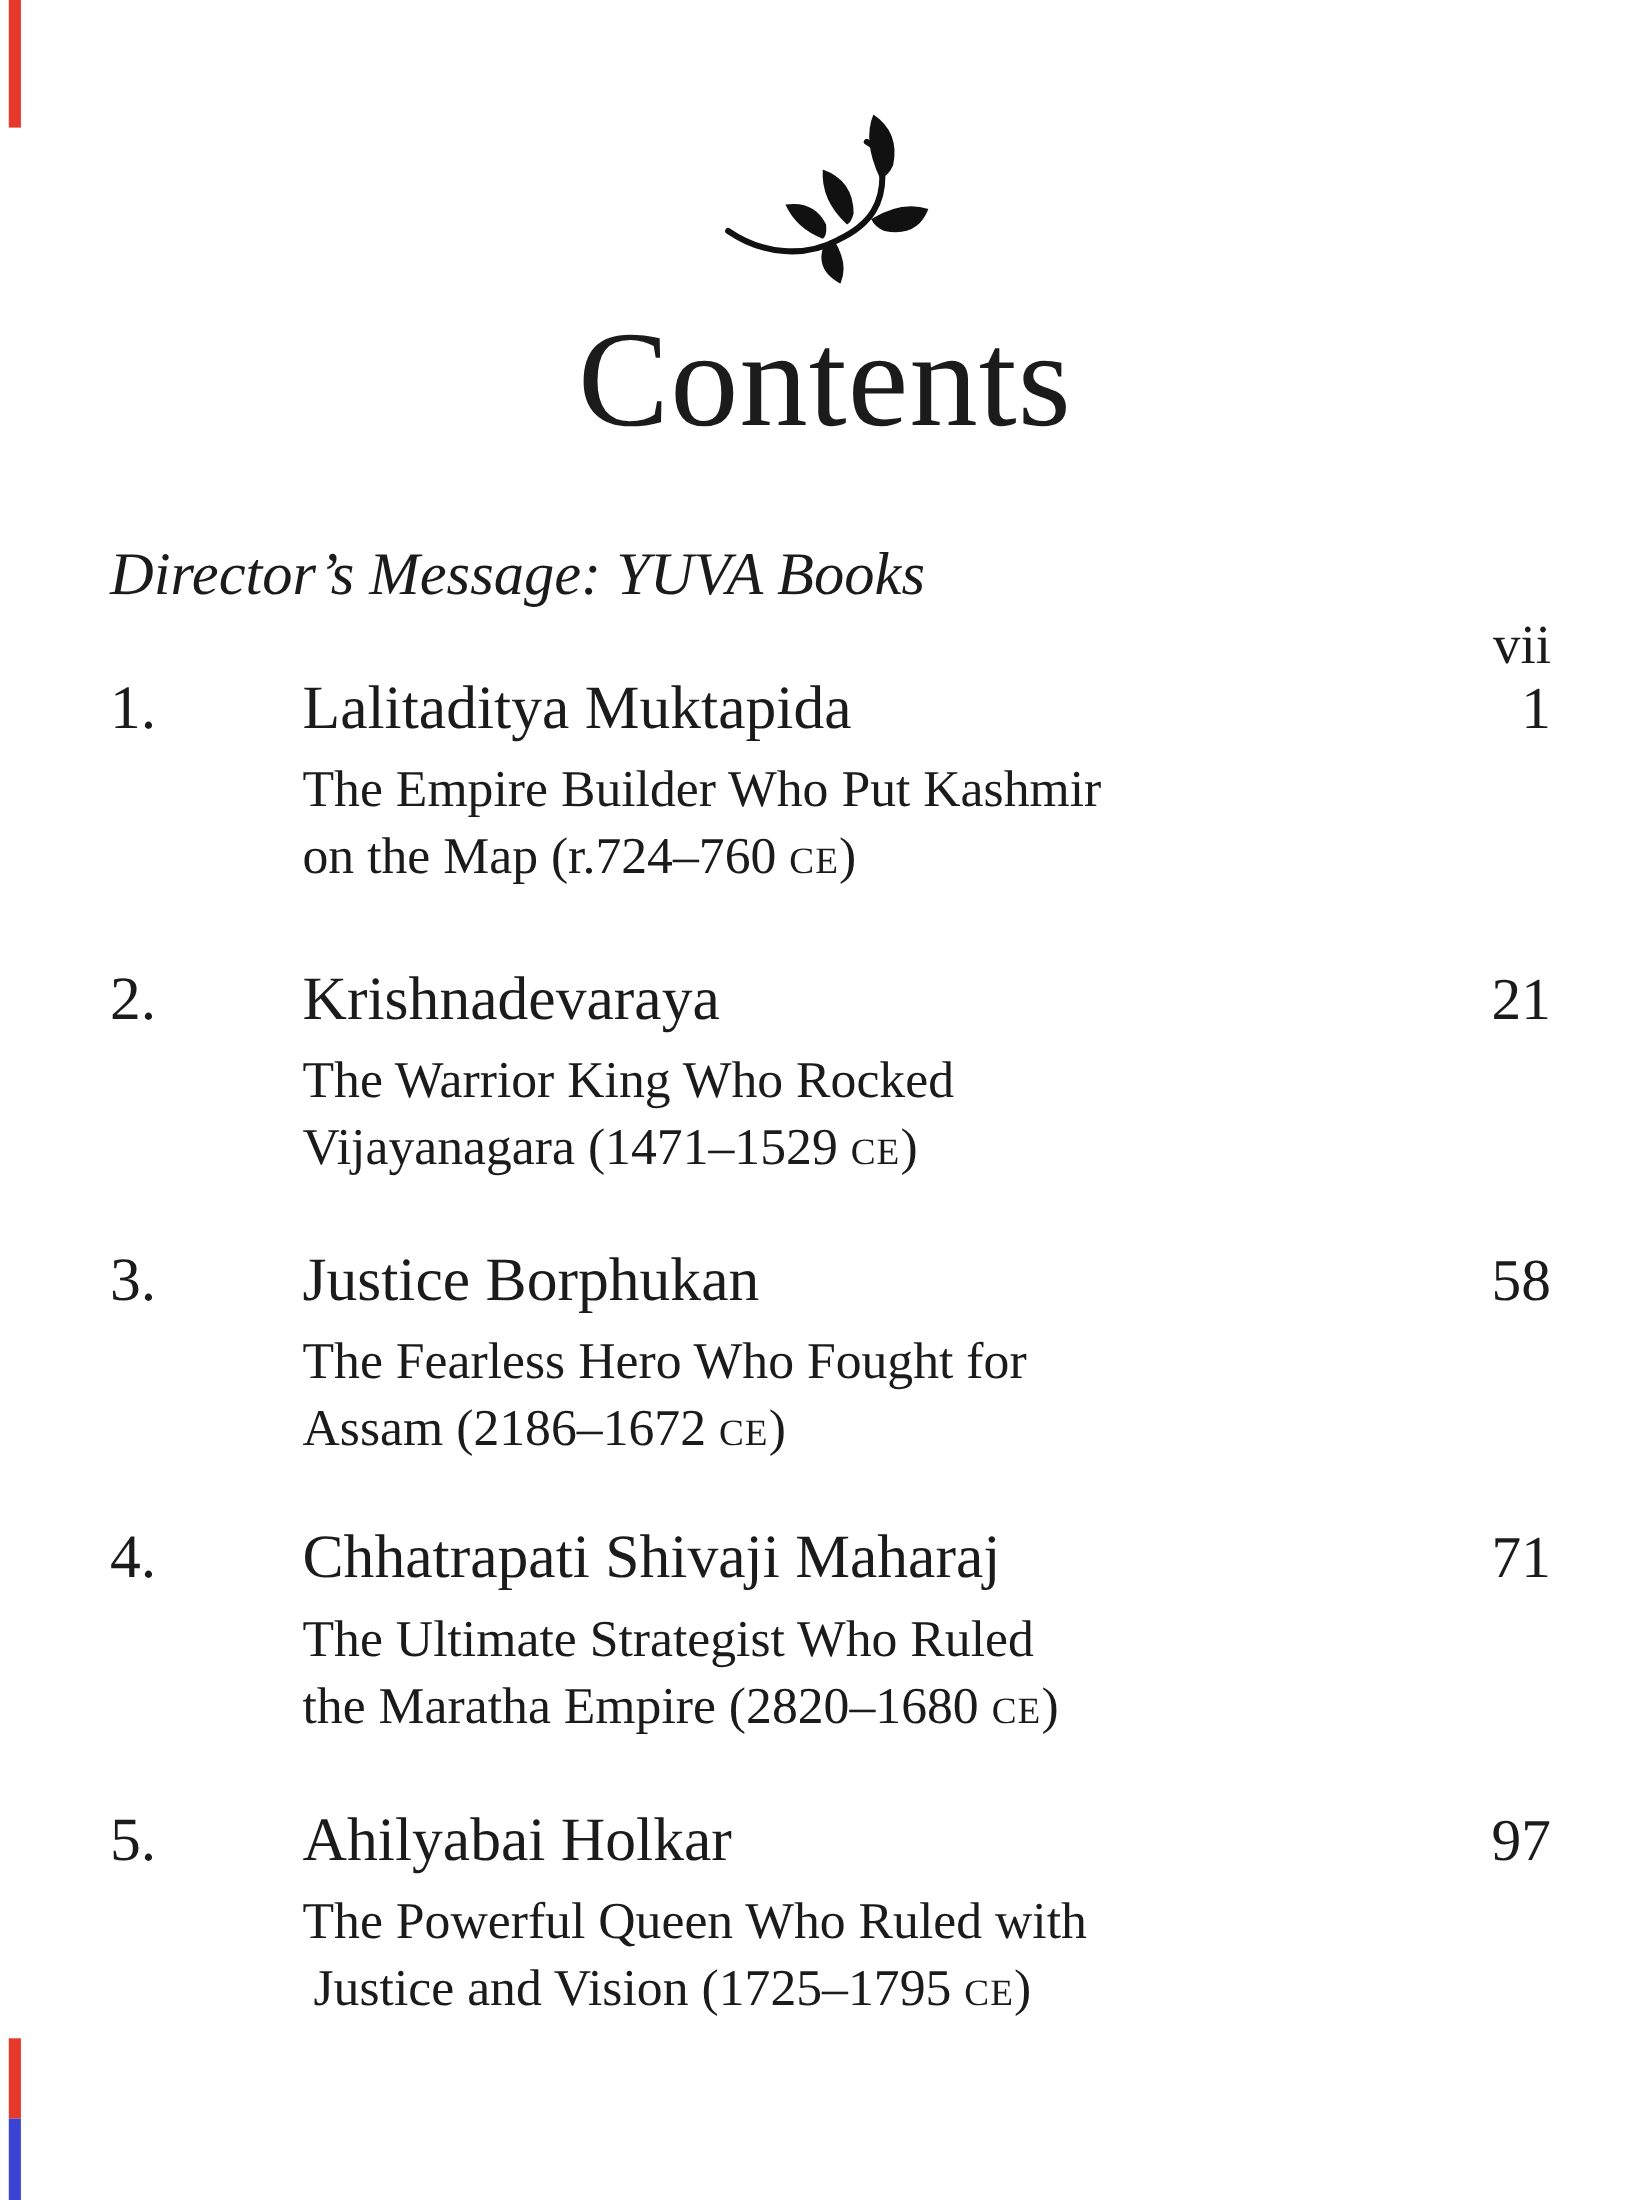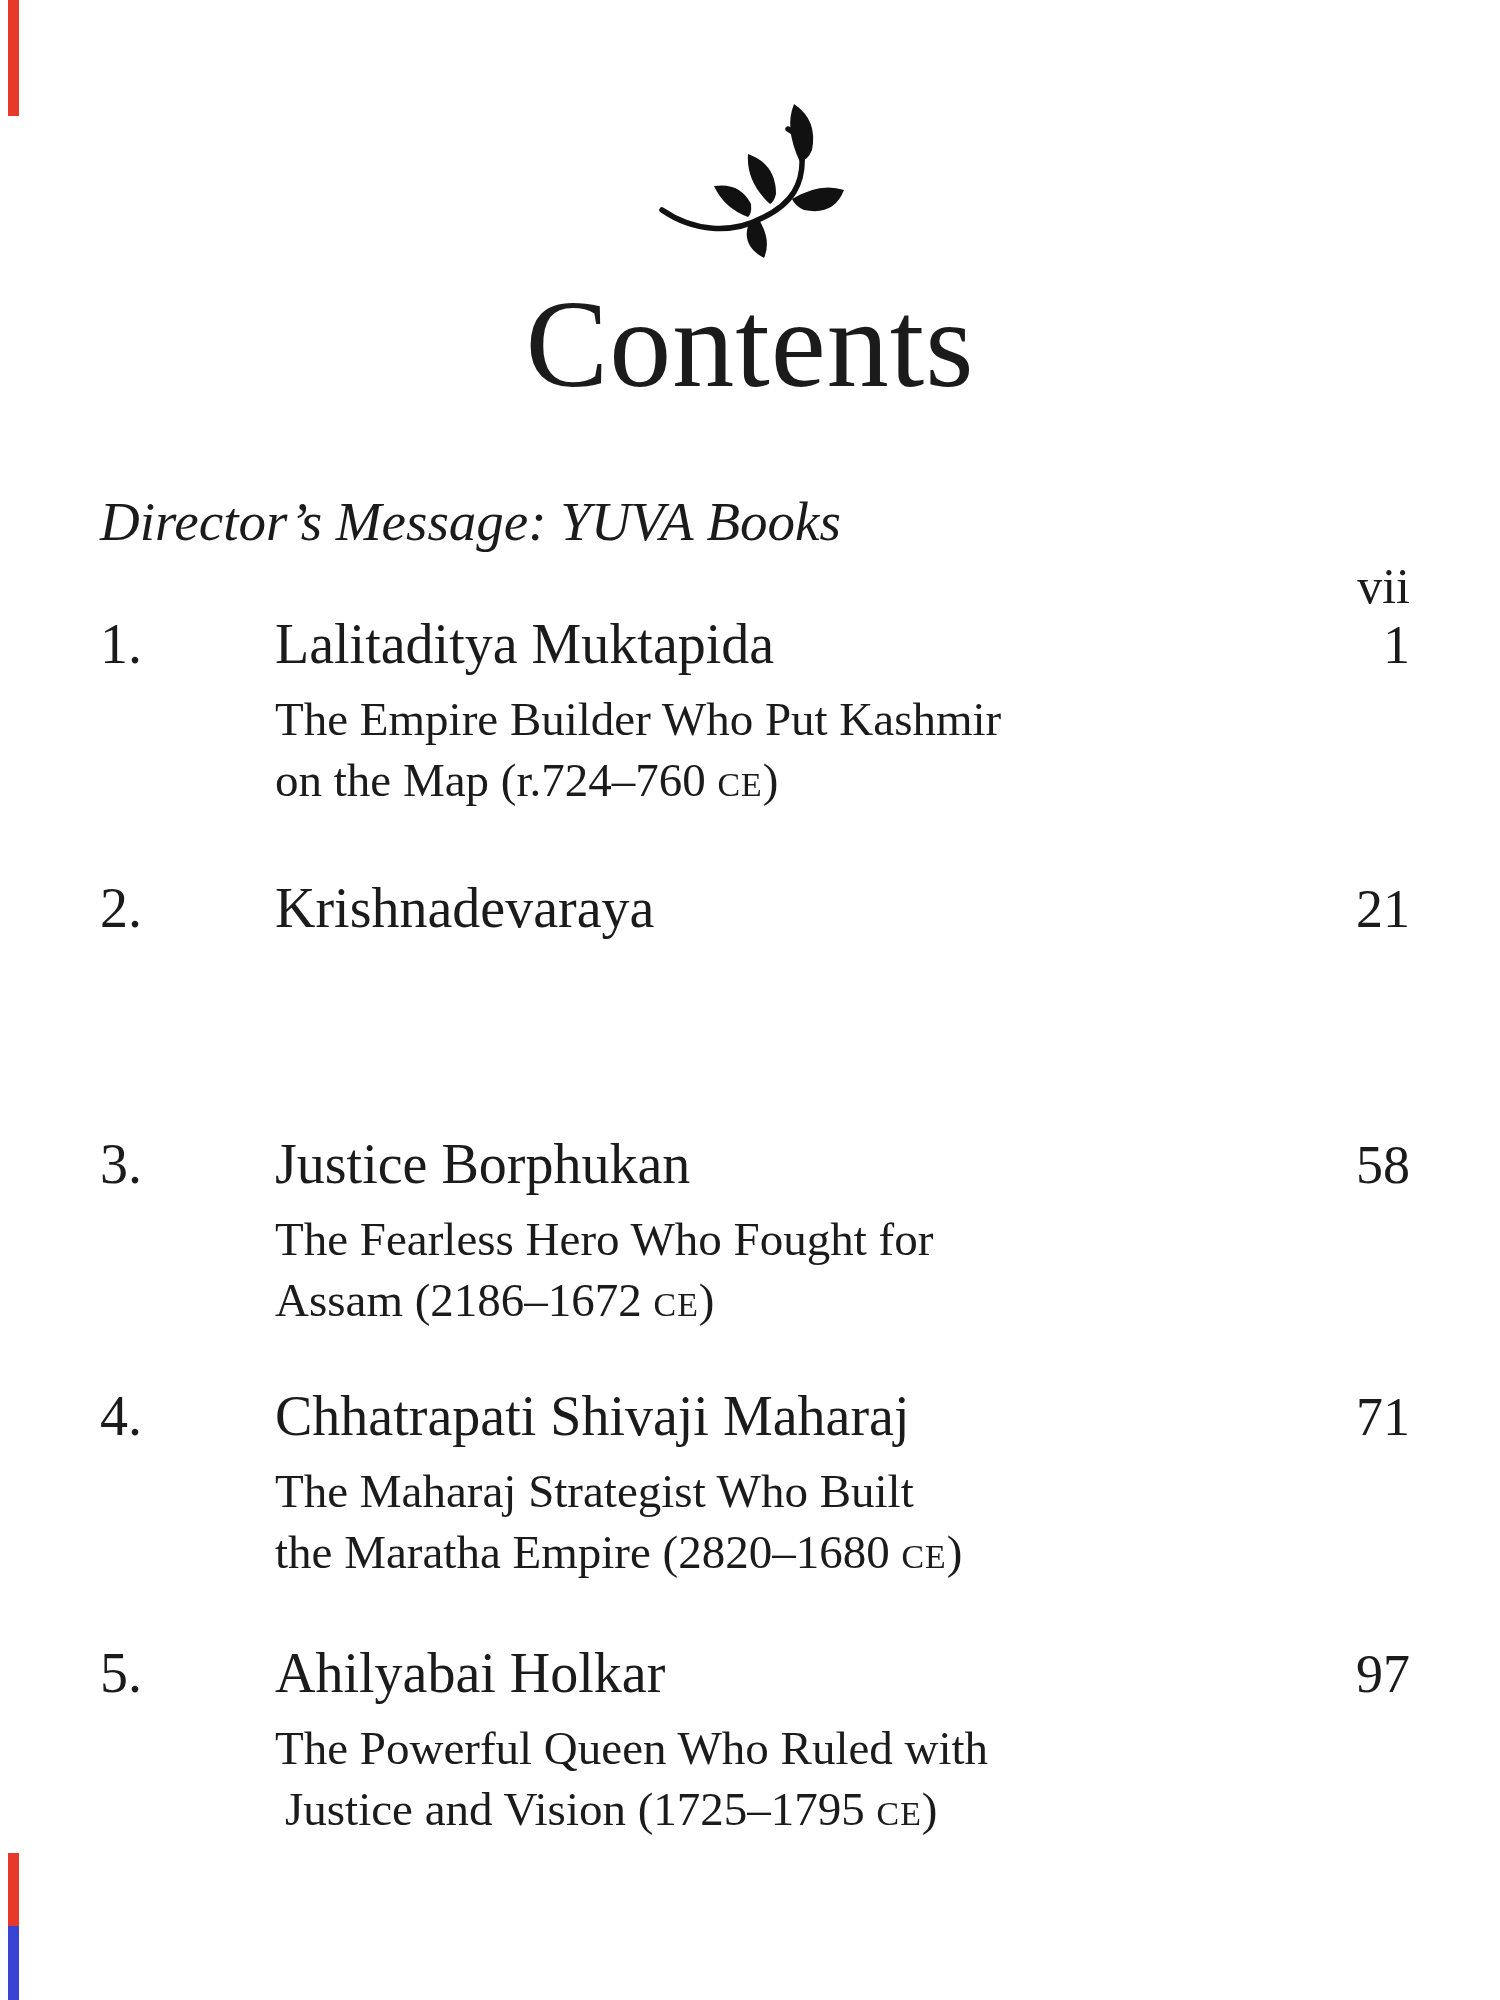--- a/index.html
+++ b/index.html
@@ -97,20 +97,24 @@
         <div><span>on the Map (r.724–760 </span><span class="sc">CE</span><span>)</span></div>
       </div>
     </div>
 
     <div class="entry entry-2">
       <div class="row">
         <span class="num">2.</span>
         <span class="etitle">Krishnadevaraya</span>
         <span class="page-num">21</span>
       </div>
+      <div class="sub">
+        <div>The Warrior King Who Rocked</div>
+        <div><span>Vijayanagara (1471–1529 </span><span class="sc">CE</span><span>)</span></div>
+      </div>
     </div>
 
     <div class="entry entry-3">
       <div class="row">
         <span class="num">3.</span>
         <span class="etitle">Justice Borphukan</span>
         <span class="page-num">58</span>
       </div>
       <div class="sub">
         <div>The Fearless Hero Who Fought for</div>
@@ -118,21 +122,21 @@
       </div>
     </div>
 
     <div class="entry entry-4">
       <div class="row">
         <span class="num">4.</span>
         <span class="etitle">Chhatrapati Shivaji Maharaj</span>
         <span class="page-num">71</span>
       </div>
       <div class="sub">
-        <div>The Maharaj Strategist Who Built</div>
+        <div>The Ultimate Strategist Who Ruled</div>
         <div><span>the Maratha Empire (2820–1680 </span><span class="sc">CE</span><span>)</span></div>
       </div>
     </div>
 
     <div class="entry entry-5">
       <div class="row">
         <span class="num">5.</span>
         <span class="etitle">Ahilyabai Holkar</span>
         <span class="page-num">97</span>
       </div>

